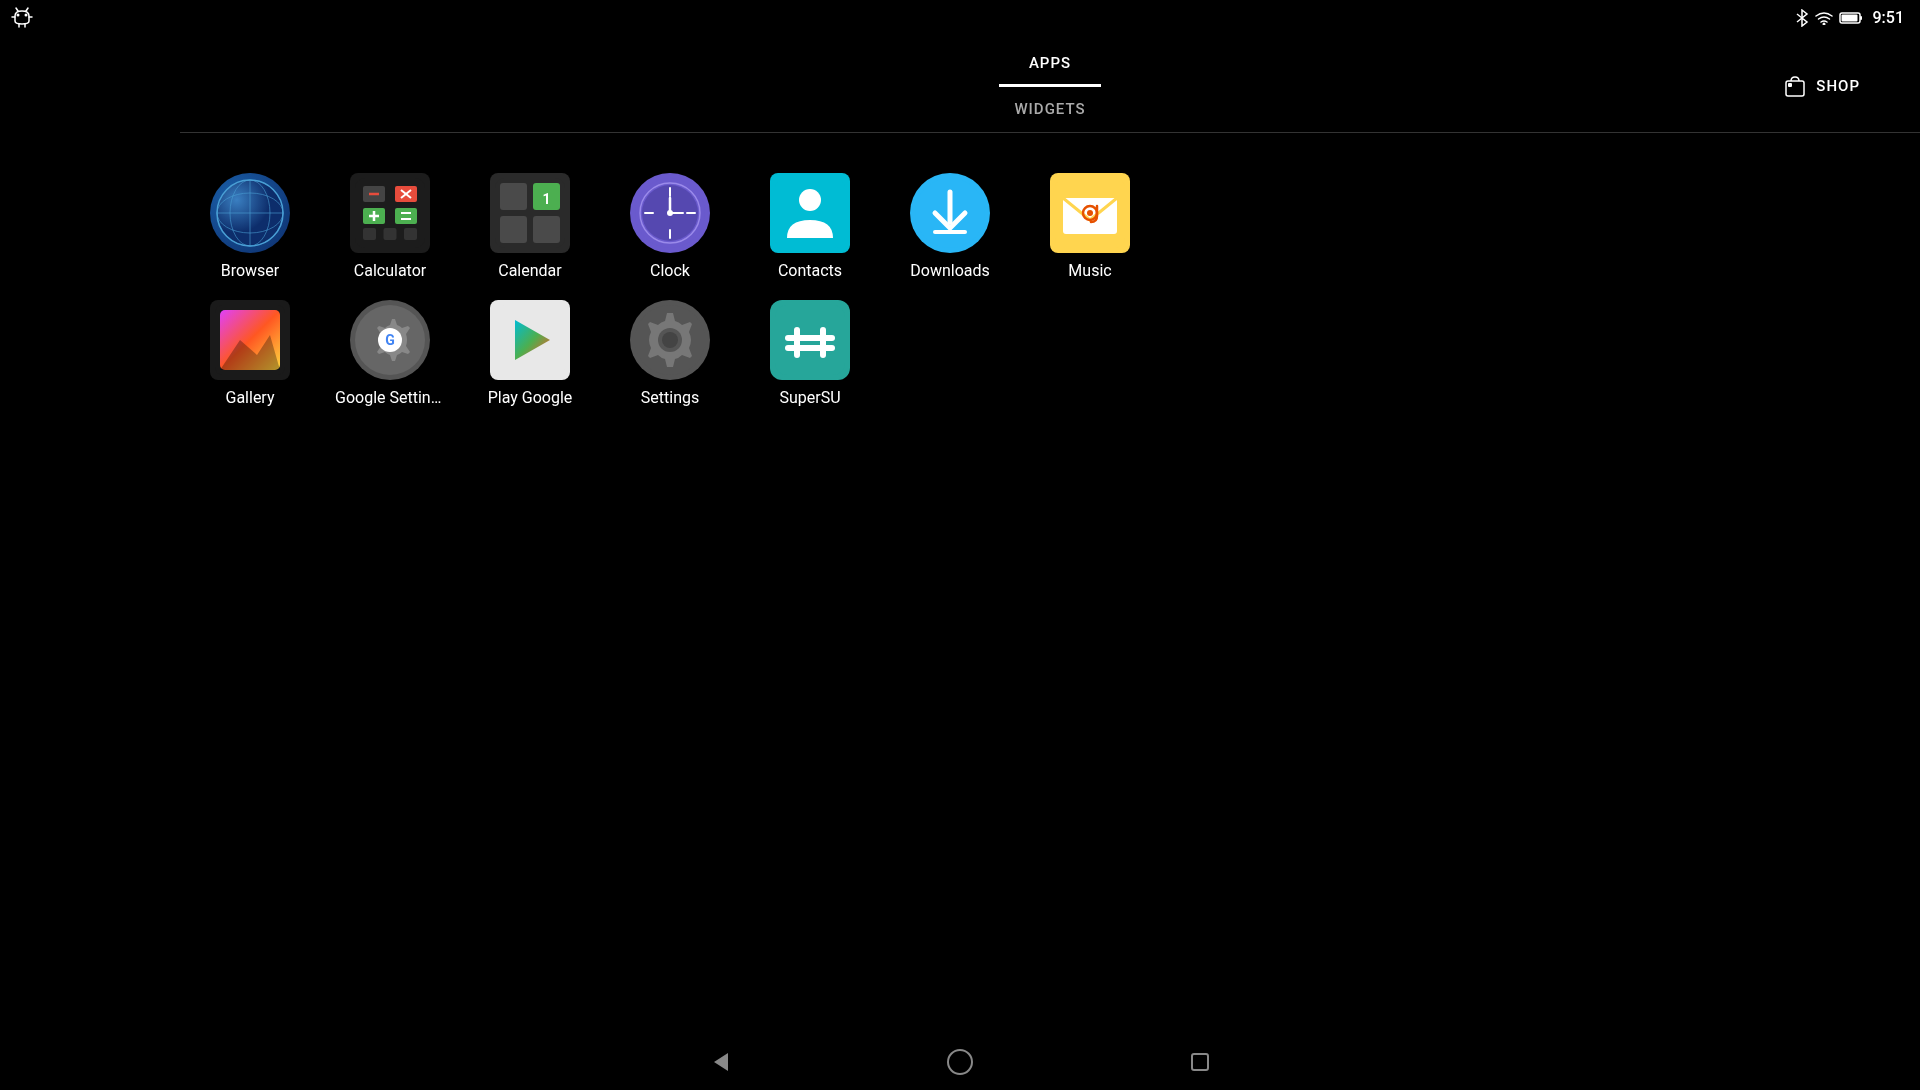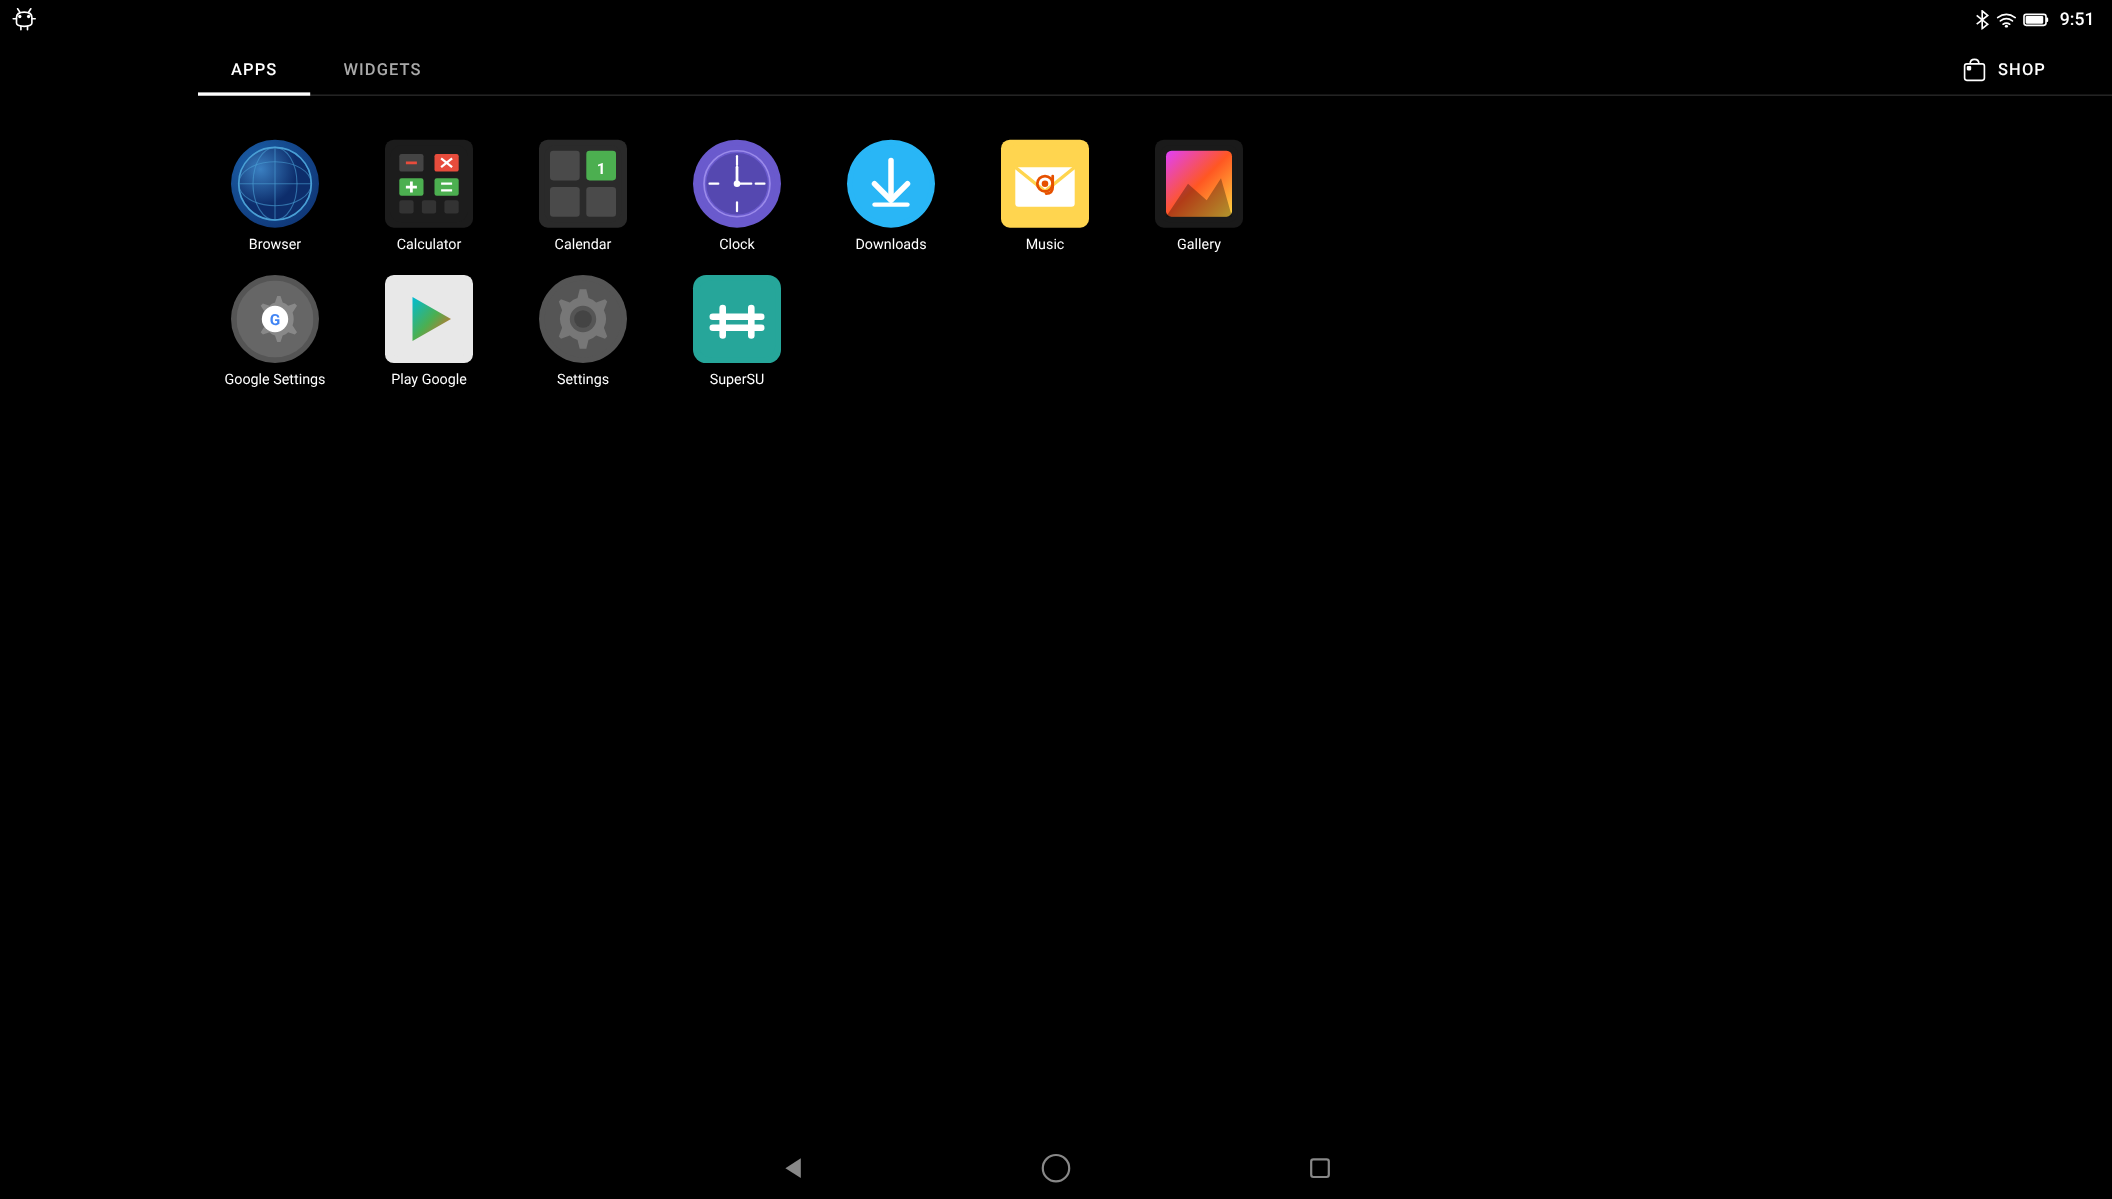--- a/index.html
+++ b/index.html
@@ -45,20 +45,21 @@
       bottom: 60px;
     }
 
     
     .tab-bar {
       display: flex;
       align-items: center;
       border-bottom: 1px solid #333;
       margin-bottom: 20px;
       position: relative;
+      flex-direction: column;
     }
 
     .tab {
       padding: 14px 30px;
       font-size: 15px;
       font-weight: 500;
       letter-spacing: 1px;
       color: #aaa;
       cursor: pointer;
       position: relative;
@@ -116,21 +117,21 @@
       border-radius: 18px;
       display: flex;
       align-items: center;
       justify-content: center;
       font-size: 36px;
       overflow: hidden;
       position: relative;
     }
 
     .app-label {
-      font-size: 13px;
+      font-size: 16px;
       color: #fff;
       text-align: center;
       white-space: nowrap;
     }
 
     
     .icon-browser {
       background: radial-gradient(circle at 30% 30%, #1a5fa8, #0d2d6b);
       border-radius: 50%;
     }
@@ -381,20 +382,31 @@
 
           <line x1="35" y1="35" x2="35" y2="20" stroke="#fff" stroke-width="2.5" stroke-linecap="round"></line>
 
           <line x1="35" y1="35" x2="48" y2="35" stroke="#fff" stroke-width="2" stroke-linecap="round"></line>
           <circle cx="35" cy="35" r="3" fill="#fff"></circle>
         </svg>
       </div>
       <span class="app-label">Clock</span>
     </div>
 
+    <div class="app-item">
+      <div class="app-icon icon-contacts">
+        <svg width="70" height="70" viewBox="0 0 70 70">
+          <rect width="70" height="70" rx="10" fill="#00bcd4"></rect>
+
+          <circle cx="35" cy="22" r="11" fill="#fff"></circle>
+          <path d="M12 60 Q12 42 35 42 Q58 42 58 60 Z" fill="#fff"></path>
+        </svg>
+      </div>
+      <span class="app-label">Contacts</span>
+    </div>
 
     <div class="app-item">
       <div class="app-icon icon-downloads">
         <svg width="70" height="70" viewBox="0 0 70 70">
           <circle cx="35" cy="35" r="35" fill="#29b6f6"></circle>
 
           <line x1="35" y1="14" x2="35" y2="44" stroke="#fff" stroke-width="5" stroke-linecap="round"></line>
           <polyline points="20,35 35,50 50,35" fill="none" stroke="#fff" stroke-width="5" stroke-linecap="round" stroke-linejoin="round"></polyline>
           <line x1="20" y1="54" x2="50" y2="54" stroke="#fff" stroke-width="4" stroke-linecap="round"></line>
         </svg>

